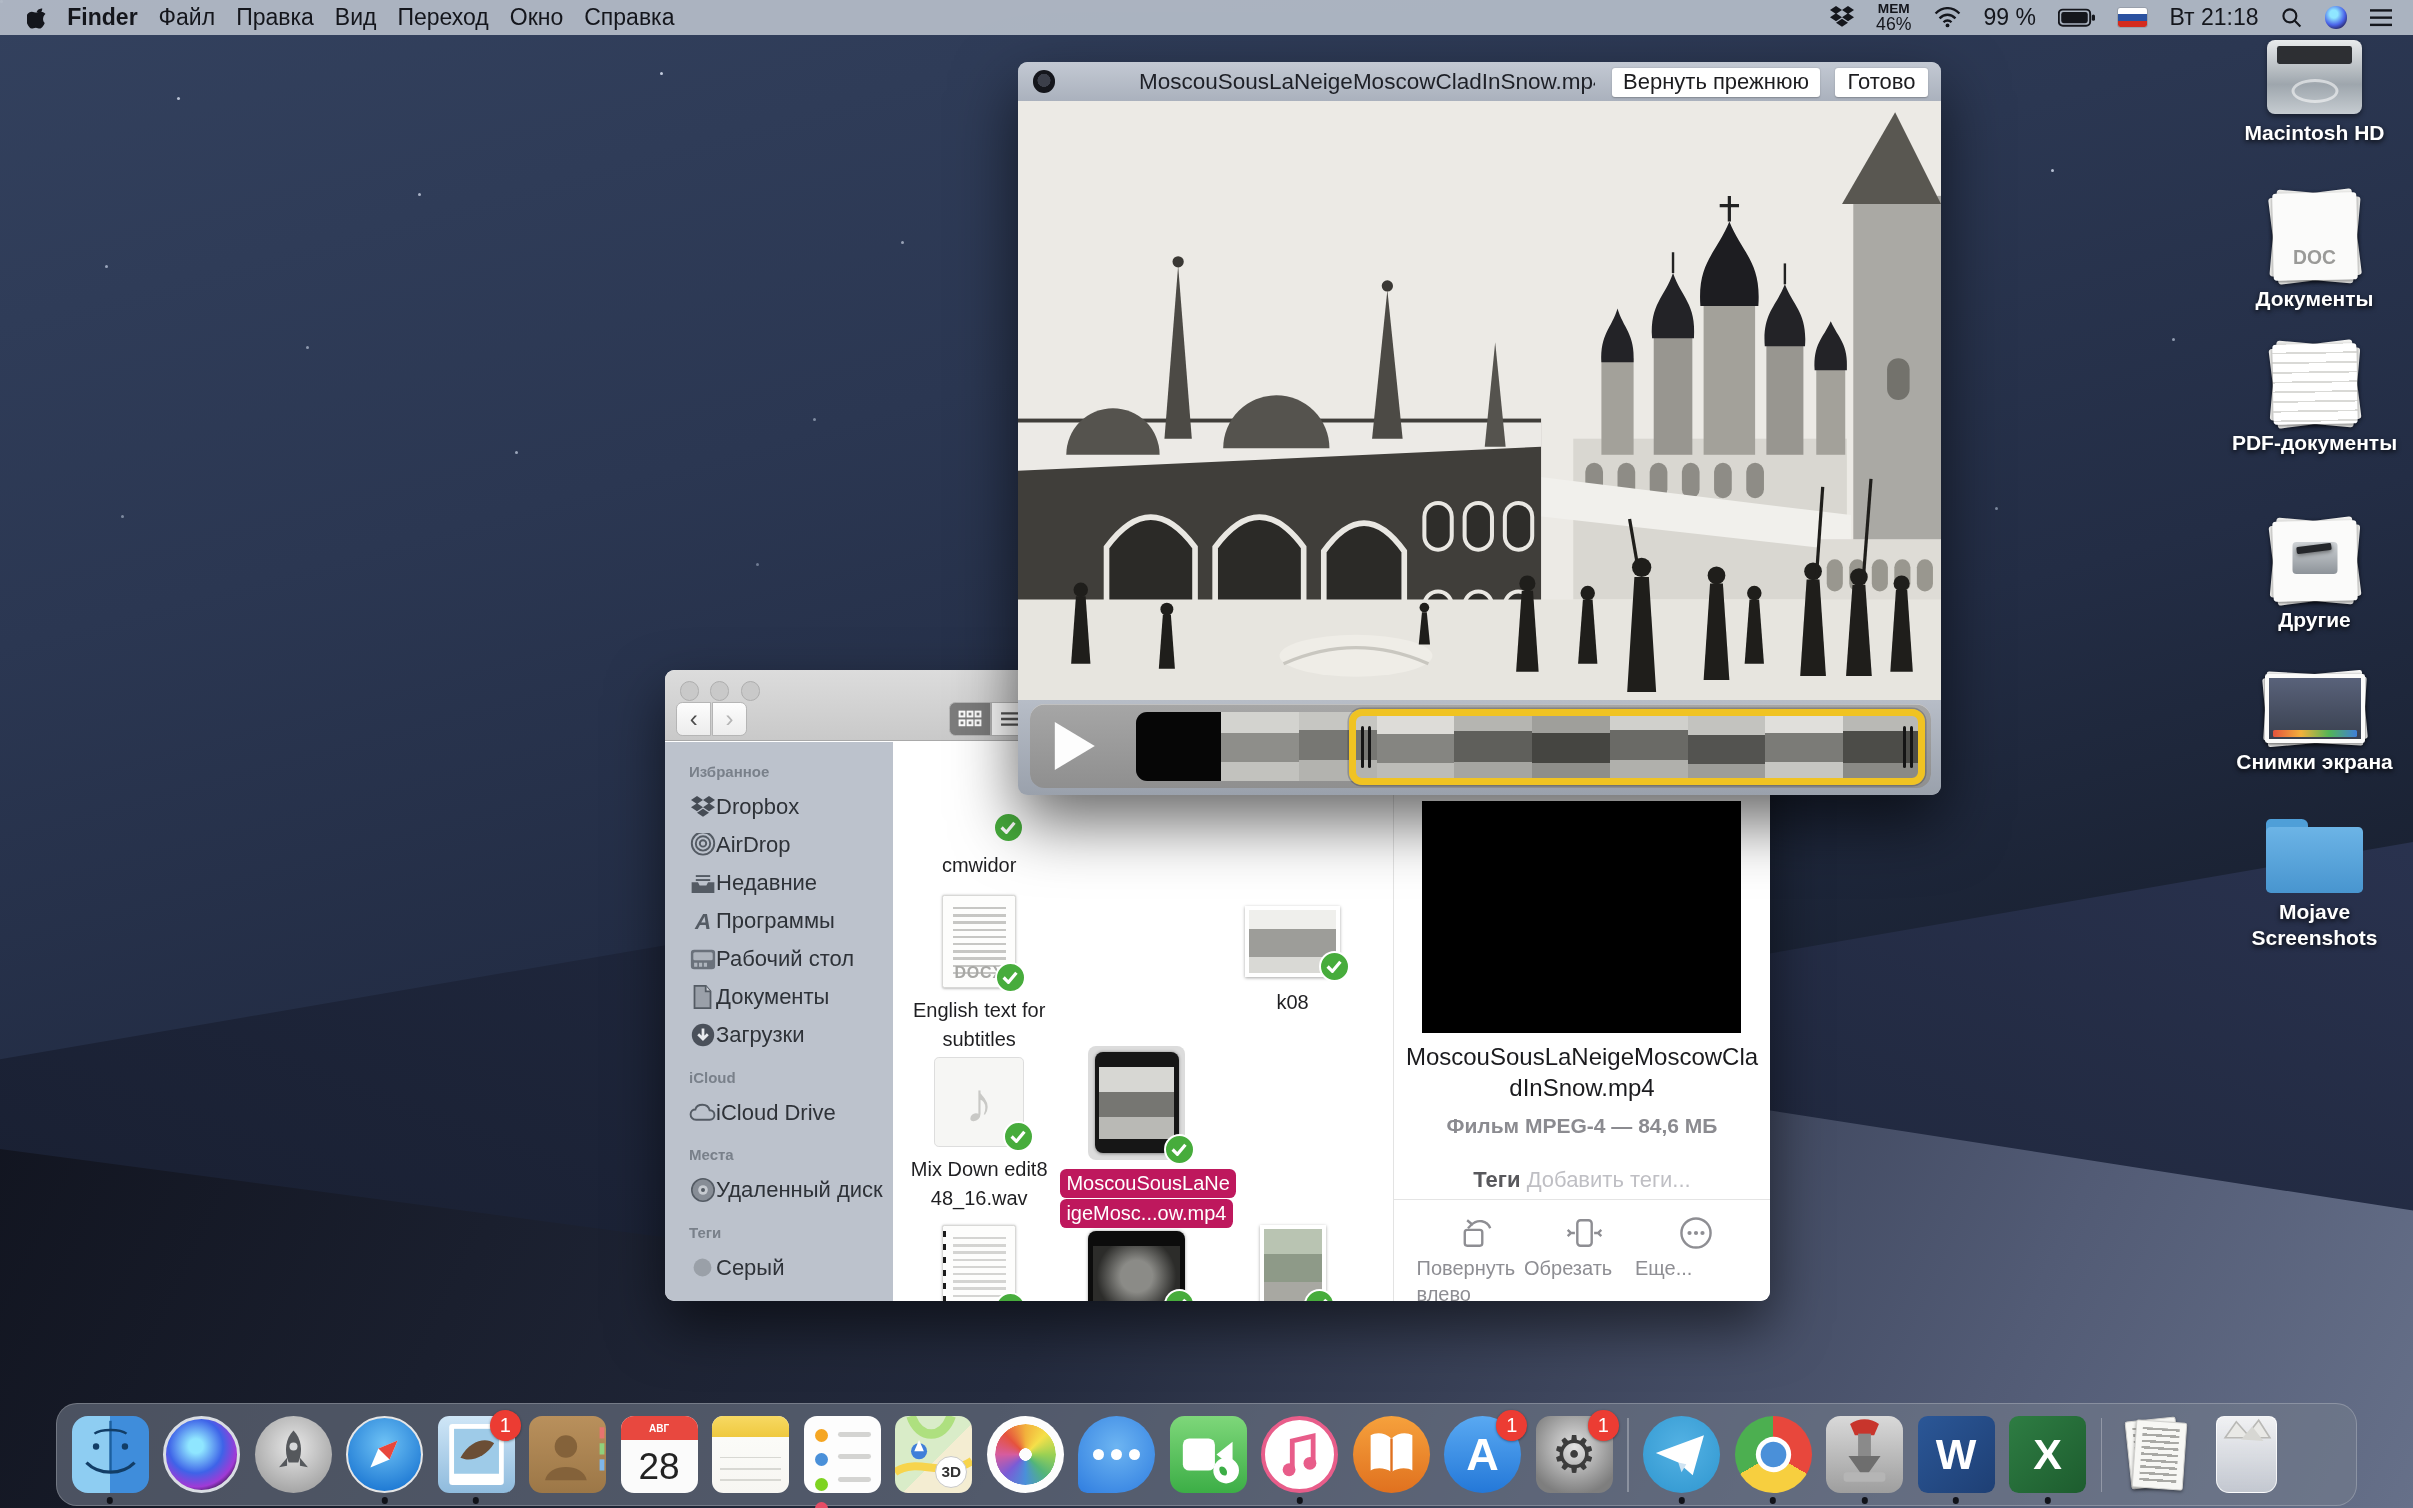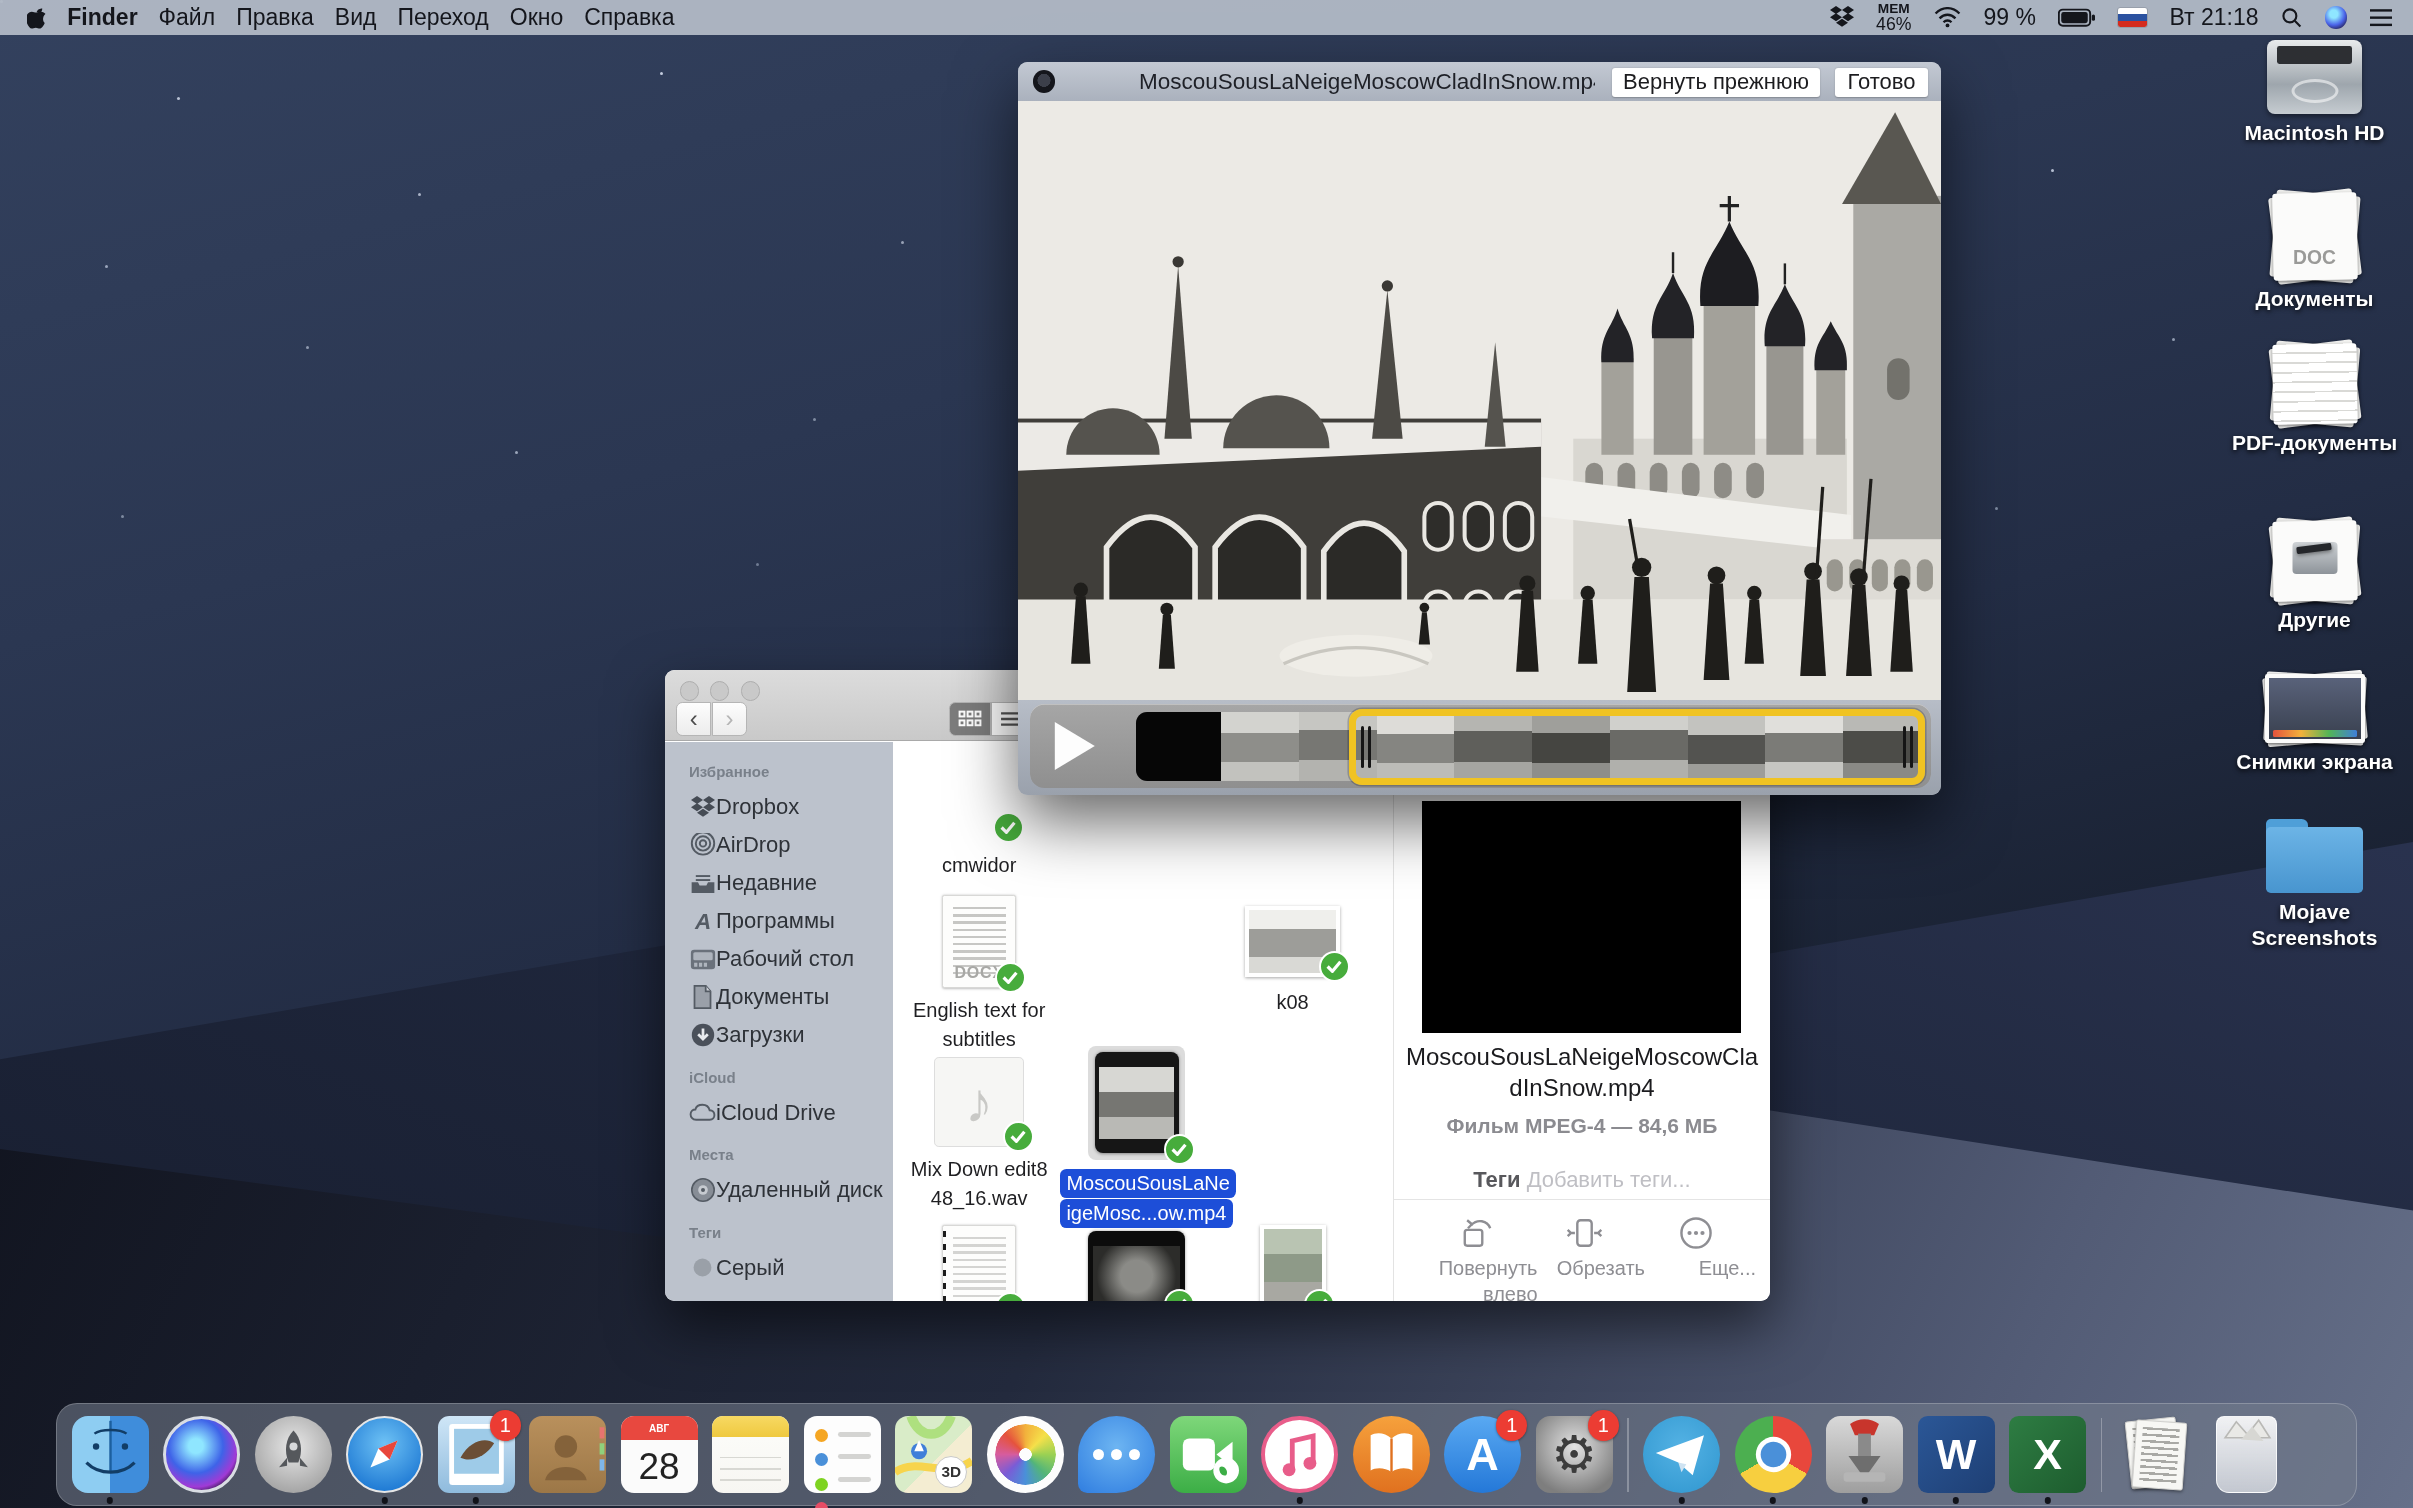--- a/index.html
+++ b/index.html
@@ -61,41 +61,41 @@
   .navbtn{position:absolute;top:32px;width:35px;height:34px;background:linear-gradient(#fdfdfd,#ececec);border:0.8px solid #b5b5b5;display:flex;align-items:center;justify-content:center;font-size:24px;color:#4c4c4c;}
   .seg{position:absolute;top:32px;height:34px;background:#fff;border:0.8px solid #b5b5b5;display:flex;align-items:center;justify-content:center;}
   #f-sidebar{left:0;top:72px;width:228px;height:559px;background:#bcc2cc;padding:21px 0 0 24px;overflow:hidden;}
   .sb-hdr{font-size:15px;font-weight:700;color:#79808a;margin:14.5px 0 8px 0;}
   .sb-item{display:flex;align-items:center;gap:0;height:38px;color:#2e3238;font-size:22px;}
   .sb-ic{width:27px;display:flex;justify-content:center;color:#5c636e;flex:none;}
   #f-files{left:228px;top:72px;width:500px;height:559px;background:#fff;}
   .gi{position:absolute;width:153px;text-align:center;}
   .gi-lbl{font-size:20px;line-height:29px;color:#1f1f22;}
   .gi-lbl span{display:block;}
-  .sel-lbl span{background:#1d4ed8;color:#fff;border-radius:6.4px;padding:0 6.4px;display:inline-block;margin:0.8px 0;}
+  .sel-lbl span{background:#be185d;color:#fff;border-radius:6.4px;padding:0 6.4px;display:inline-block;margin:0.8px 0;}
   .icon-wrap{position:relative;display:inline-block;margin-bottom:8px;}
   .check{position:absolute;right:-9.7px;bottom:-4.8px;width:31px;height:31px;border-radius:50%;background:#47ac3c;border:2.4px solid #fff;display:flex;align-items:center;justify-content:center;}
   .page-ic{width:74px;height:93px;background:#fdfdfc;border:0.8px solid #d8d8d6;border-radius:2.4px;position:relative;box-shadow:0 0.8px 2.4px rgba(0,0,0,.25);overflow:hidden;}
   .page-lines{position:absolute;left:9.7px;right:9.7px;top:11.3px;bottom:11.3px;background:repeating-linear-gradient(#b9b9b6 0 2.4px,transparent 2.4px 7.2px);opacity:.8;}
   .page-cap{position:absolute;left:0;right:0;bottom:4.8px;font-size:16px;color:#a8a8a5;font-weight:700;letter-spacing:0.8px;}
   .music-ic{position:absolute;left:6.4px;right:6.4px;top:6.4px;bottom:6.4px;background:repeating-linear-gradient(#2a2a2a 0 3.2px,transparent 3.2px 8px);}
   .photo-ic{width:95px;height:71px;background:#fff;border:4px solid #fff;box-shadow:0 0.8px 3.2px rgba(0,0,0,.35);position:relative;}
   .photo-ic.tall{width:74px;height:95px;}
   .vid-ic{width:84px;height:101px;background:#161616;border-radius:8px;box-shadow:0 0.8px 3.2px rgba(0,0,0,.4);position:relative;overflow:hidden;}
   .vid-ic i{position:absolute;left:4.8px;right:4.8px;top:14.5px;bottom:14.5px;}
   .audio-ic{width:90px;height:90px;background:#f6f6f4;border:0.8px solid #ddd;border-radius:4.8px;display:flex;align-items:center;justify-content:center;color:#c9c9c6;font-size:56px;}
   .spiral{position:absolute;left:-4.8px;top:4.8px;bottom:4.8px;width:8px;background:repeating-linear-gradient(#1c1c1c 0 6.4px,transparent 6.4px 13px);}
   .sel-bg{background:#dcdcdc;border-radius:8px;padding:6.4px;}
   #f-preview{left:728px;top:72px;width:377px;height:559px;background:#fff;border-left:0.8px solid #e3e3e3;}
   .pv-thumb{left:28px;top:59px;width:319px;height:232px;background:#000;}
   .pv-name{left:0;top:299px;width:100%;text-align:center;font-size:24px;color:#1b1b1e;line-height:31px;}
   .pv-meta{left:0;top:372px;width:100%;text-align:center;font-size:21px;font-weight:600;color:#8b8b90;}
   .pv-tags{left:0;top:425px;width:100%;text-align:center;font-size:22px;}
   .pv-div{left:0;top:457px;width:100%;height:0.8px;background:#e4e4e4;}
-  .pv-act{position:absolute;top:468px;width:121px;text-align:right;color:#8e8e93;}
+  .pv-act{position:absolute;top:468px;width:121px;text-align:left;color:#8e8e93;}
   .pv-act .ic{height:45px;display:flex;align-items:center;justify-content:center;}
   .pv-act .lb{font-size:20px;line-height:26px;}
 
   
   #vwin{left:1018px;top:62px;width:923px;height:733px;border-radius:9.7px;overflow:hidden;box-shadow:0 27px 64px rgba(0,0,0,.6);z-index:20;background:#b2b9c3;}
   #v-title{left:0;top:0;width:100%;height:39px;background:linear-gradient(#c3c9d3,#aab1bd);display:flex;align-items:center;}
   #v-close{position:absolute;left:14.5px;top:8px;width:22.5px;height:22.5px;border-radius:50%;background:radial-gradient(circle at 50% 45%,#3c3f4a 0 38%,#15161c 40%);}
   #v-title-text{position:absolute;left:121px;right:346px;text-align:center;font-size:22.5px;color:#1e2027;white-space:nowrap;overflow:hidden;}
   #v-revert{position:absolute;right:121px;top:5.6px;width:208px;height:29px;font-size:22px;}
   #v-done{position:absolute;right:13px;top:5.6px;width:93px;height:29px;font-size:22px;}

